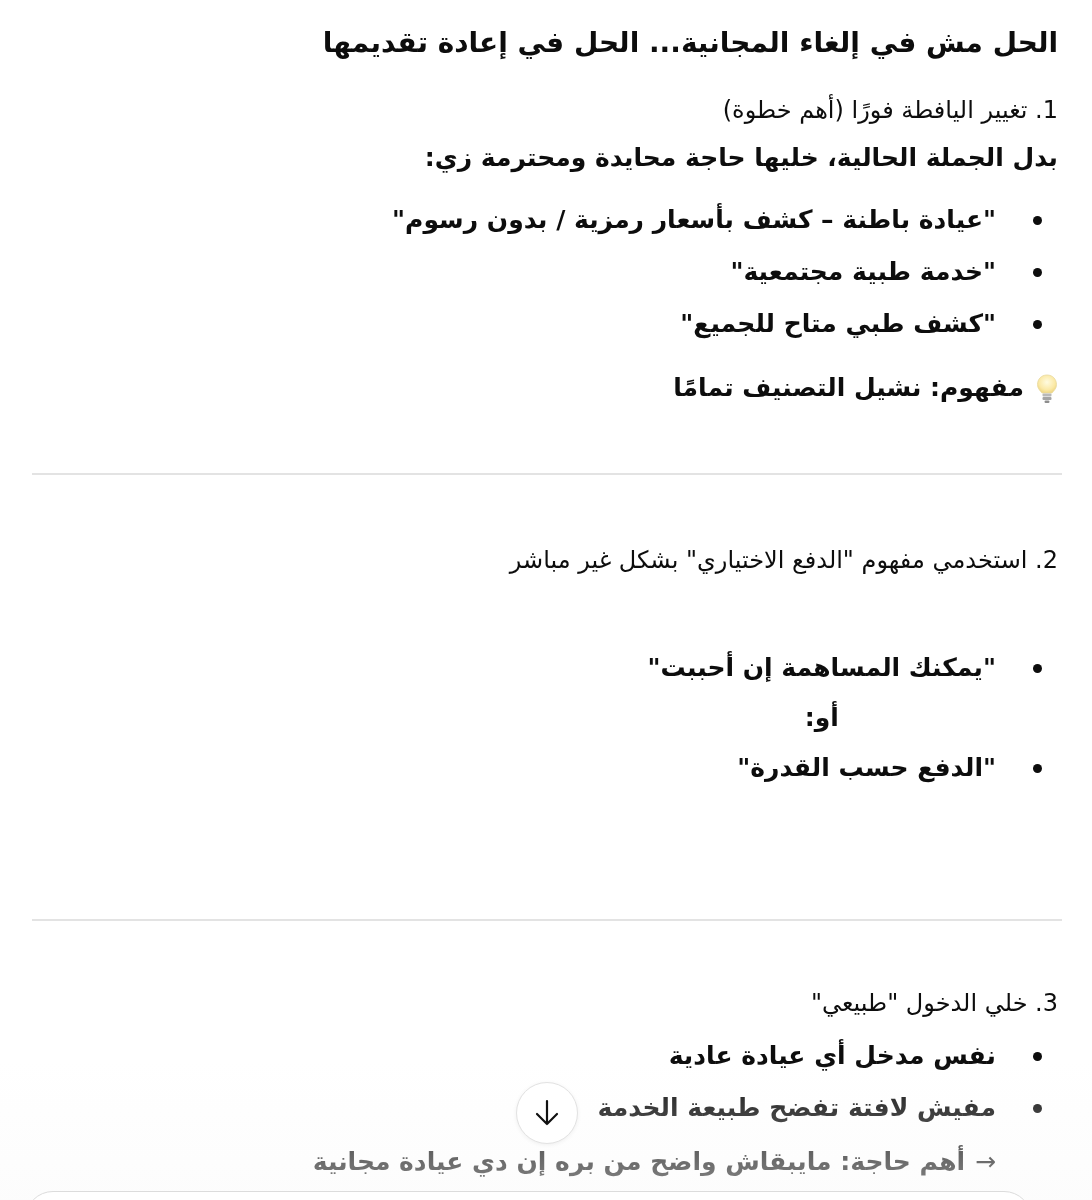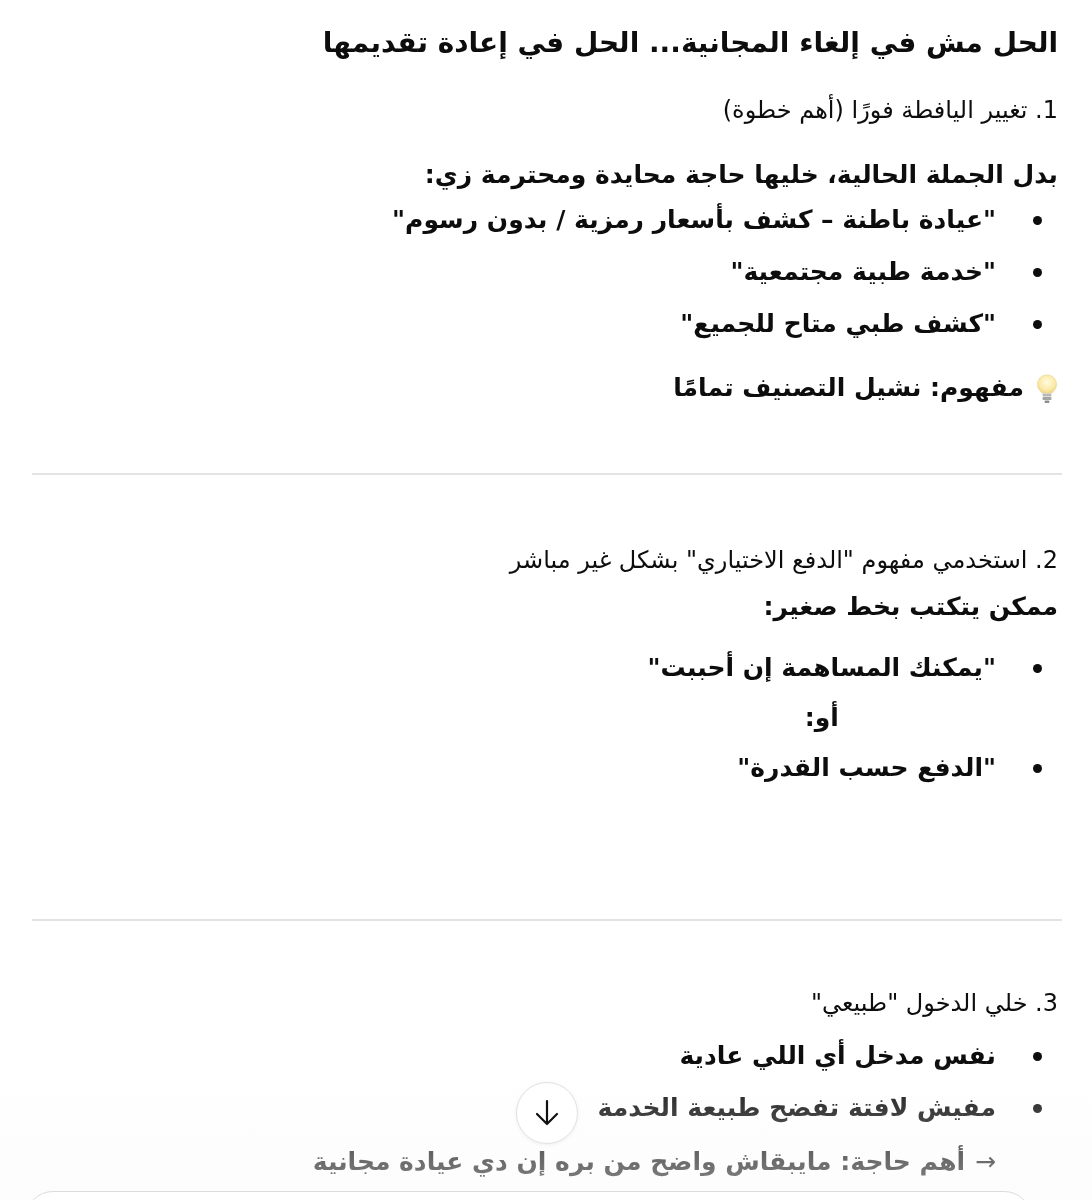--- a/index.html
+++ b/index.html
@@ -142,21 +142,21 @@
     }
   </style>
 </head>
 <body>
 
 <div class="page">
 
   <div class="rtl title">الحل مش في إلغاء المجانية... الحل في إعادة تقديمها</div>
 
   <div class="rtl heading" style="top:90px;text-align:right;">1. تغيير اليافطة فورًا (أهم خطوة)</div>
-  <div class="rtl lead" style="top:154px;">بدل الجملة الحالية، خليها حاجة محايدة ومحترمة زي:</div>
+  <div class="rtl lead" style="top:137px;">بدل الجملة الحالية، خليها حاجة محايدة ومحترمة زي:</div>
 
   <ul class="bullet-list" style="top:194px;">
     <li class="bullet-item">
       <span class="bullet-dot"></span>
       <span>"عيادة باطنة – كشف بأسعار رمزية / بدون رسوم"</span>
     </li>
     <li class="bullet-item">
       <span class="bullet-dot"></span>
       <span>"خدمة طبية مجتمعية"</span>
     </li>
@@ -181,21 +181,20 @@
         <rect x="6.5" y="23" width="9" height="3" rx="1" fill="#a5a5a5"></rect>
         <rect x="8.5" y="26.5" width="5" height="2.5" rx="1.2" fill="#8d8d8d"></rect>
       </svg>
     </span><span>مفهوم:</span>
     <span class="italic">نشيل التصنيف تمامًا</span>
   </div>
 
   <div class="divider" style="top:473px;"></div>
 
   <div class="rtl heading" style="top:540px;">2. استخدمي مفهوم "الدفع الاختياري" بشكل غير مباشر</div>
-  <div class="rtl lead" style="top:586px;">ممكن يتكتب بخط صغير:</div>
 
   <ul class="bullet-list" style="top:642px;">
     <li class="bullet-item">
       <span class="bullet-dot"></span>
       <span>"يمكنك المساهمة إن أحببت"</span>
     </li>
     <li class="plain-indent">أو:</li>
     <li class="bullet-item">
       <span class="bullet-dot"></span>
       <span>"الدفع حسب القدرة"</span>
@@ -203,21 +202,21 @@
   </ul>
 
 
   <div class="divider" style="top:919px;"></div>
 
   <div class="rtl heading" style="top:983px;">3. خلي الدخول "طبيعي"</div>
 
   <ul class="bullet-list" style="top:1030px;">
     <li class="bullet-item">
       <span class="bullet-dot"></span>
-      <span>نفس مدخل أي اللي عادية</span>
+      <span>نفس مدخل أي عيادة عادية</span>
     </li>
     <li class="bullet-item">
       <span class="bullet-dot"></span>
       <span>مفيش لافتة تفضح طبيعة الخدمة</span>
     </li>
   </ul>
 
   <div class="rtl note" style="top:1140px; right:96px;">
     <span class="arrow">→</span><span>أهم حاجة:</span>
     <span class="italic">مايبقاش واضح من بره إن دي عيادة مجانية</span>

